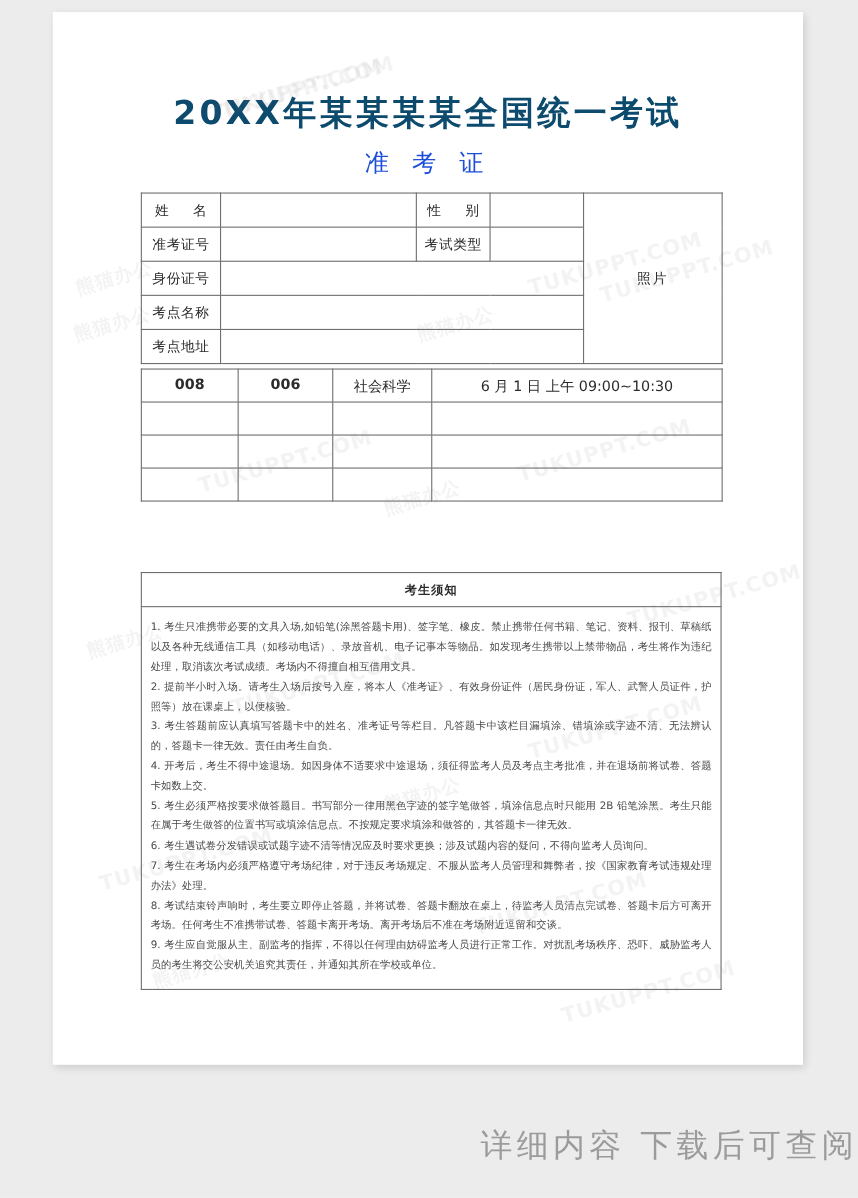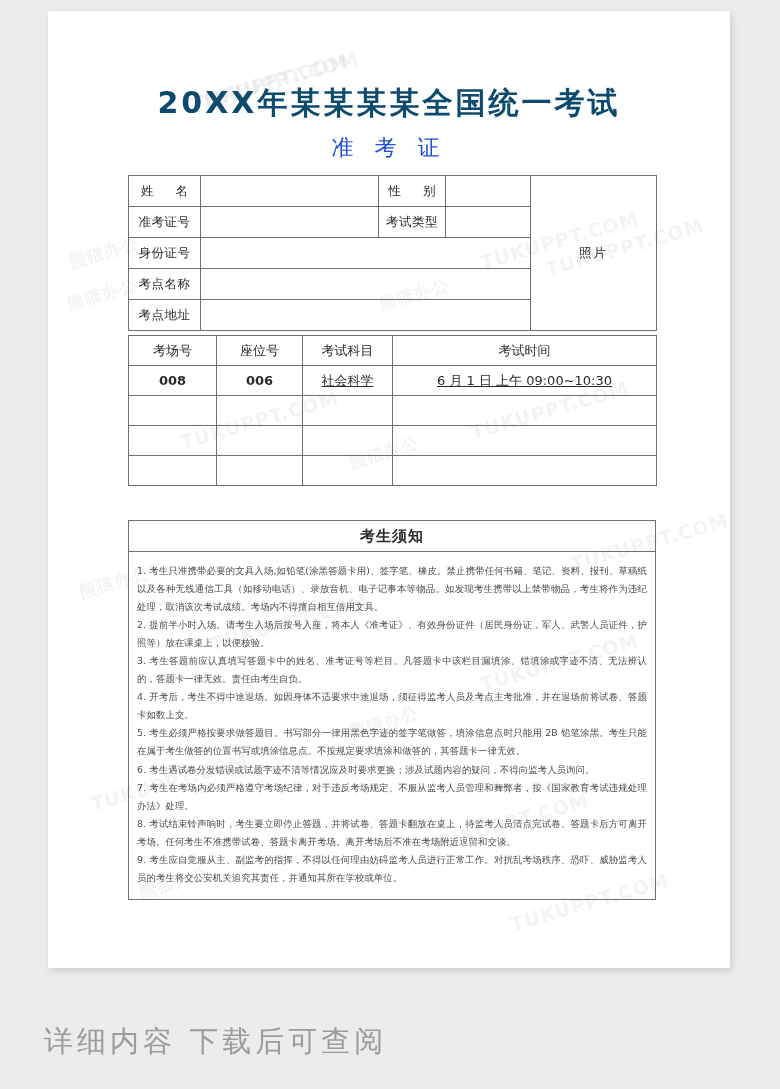--- a/index.html
+++ b/index.html
@@ -108,31 +108,31 @@
     top: 324px;
     width: 528px;
   }
   #exam-table td { height: 29px; }
   #exam-table .section-head {
     font-size: 13px;
     letter-spacing: 1px;
   }
   #exam-table .col-head { font-size: 13px; }
   #exam-table .val { font-size: 13px; font-weight: bold; }
-  #exam-table .val-cn { font-size: 13px; font-weight: normal; text-decoration: underline; }
+  #exam-table .val-cn { font-size: 13px; font-weight: normal; }
 
   
   #notice-table {
     left: 80px;
     top: 509px;
     width: 528px;
   }
   #notice-table td.notice-head {
     height: 30px;
-    font-size: 15px;
+    font-size: 11px;
     letter-spacing: 1px;
     font-weight: bold;
   }
   #notice-body-cell {
     text-align: left;
     vertical-align: top;
     padding: 10px 8px 12px 8px;
     height: auto;
   }
   .notice-item {
@@ -143,21 +143,21 @@
     margin: 0;
     letter-spacing: 0.1px;
   }
 
   
   #bottom-caption {
     position: absolute;
     left: 0;
     right: 0;
     top: 1022px;
-    text-align: left;
+    text-align: right;
     font-size: 29px;
     color: #9b9b9b;
     letter-spacing: 4px;
     padding-left: 44px;
   }
 </style>
 </head>
 <body>
 
 <div id="page-sheet">
@@ -226,26 +226,20 @@
 
   <table id="exam-table" class="tbl">
     <colgroup>
       <col style="width:88px">
       <col style="width:86px">
       <col style="width:90px">
       <col style="width:264px">
     </colgroup>
     <tbody>
       <tr>
-        <td class="col-head">考场号</td>
-        <td class="col-head">座位号</td>
-        <td class="col-head">考试科目</td>
-        <td class="col-head">考试时间</td>
-      </tr>
-      <tr>
         <td class="val">008</td>
         <td class="val">006</td>
         <td class="val-cn">社会科学</td>
         <td class="val-cn">6 月 1 日      上午 09:00~10:30</td>
       </tr>
       <tr>
         <td></td>
         <td></td>
         <td></td>
         <td></td>

